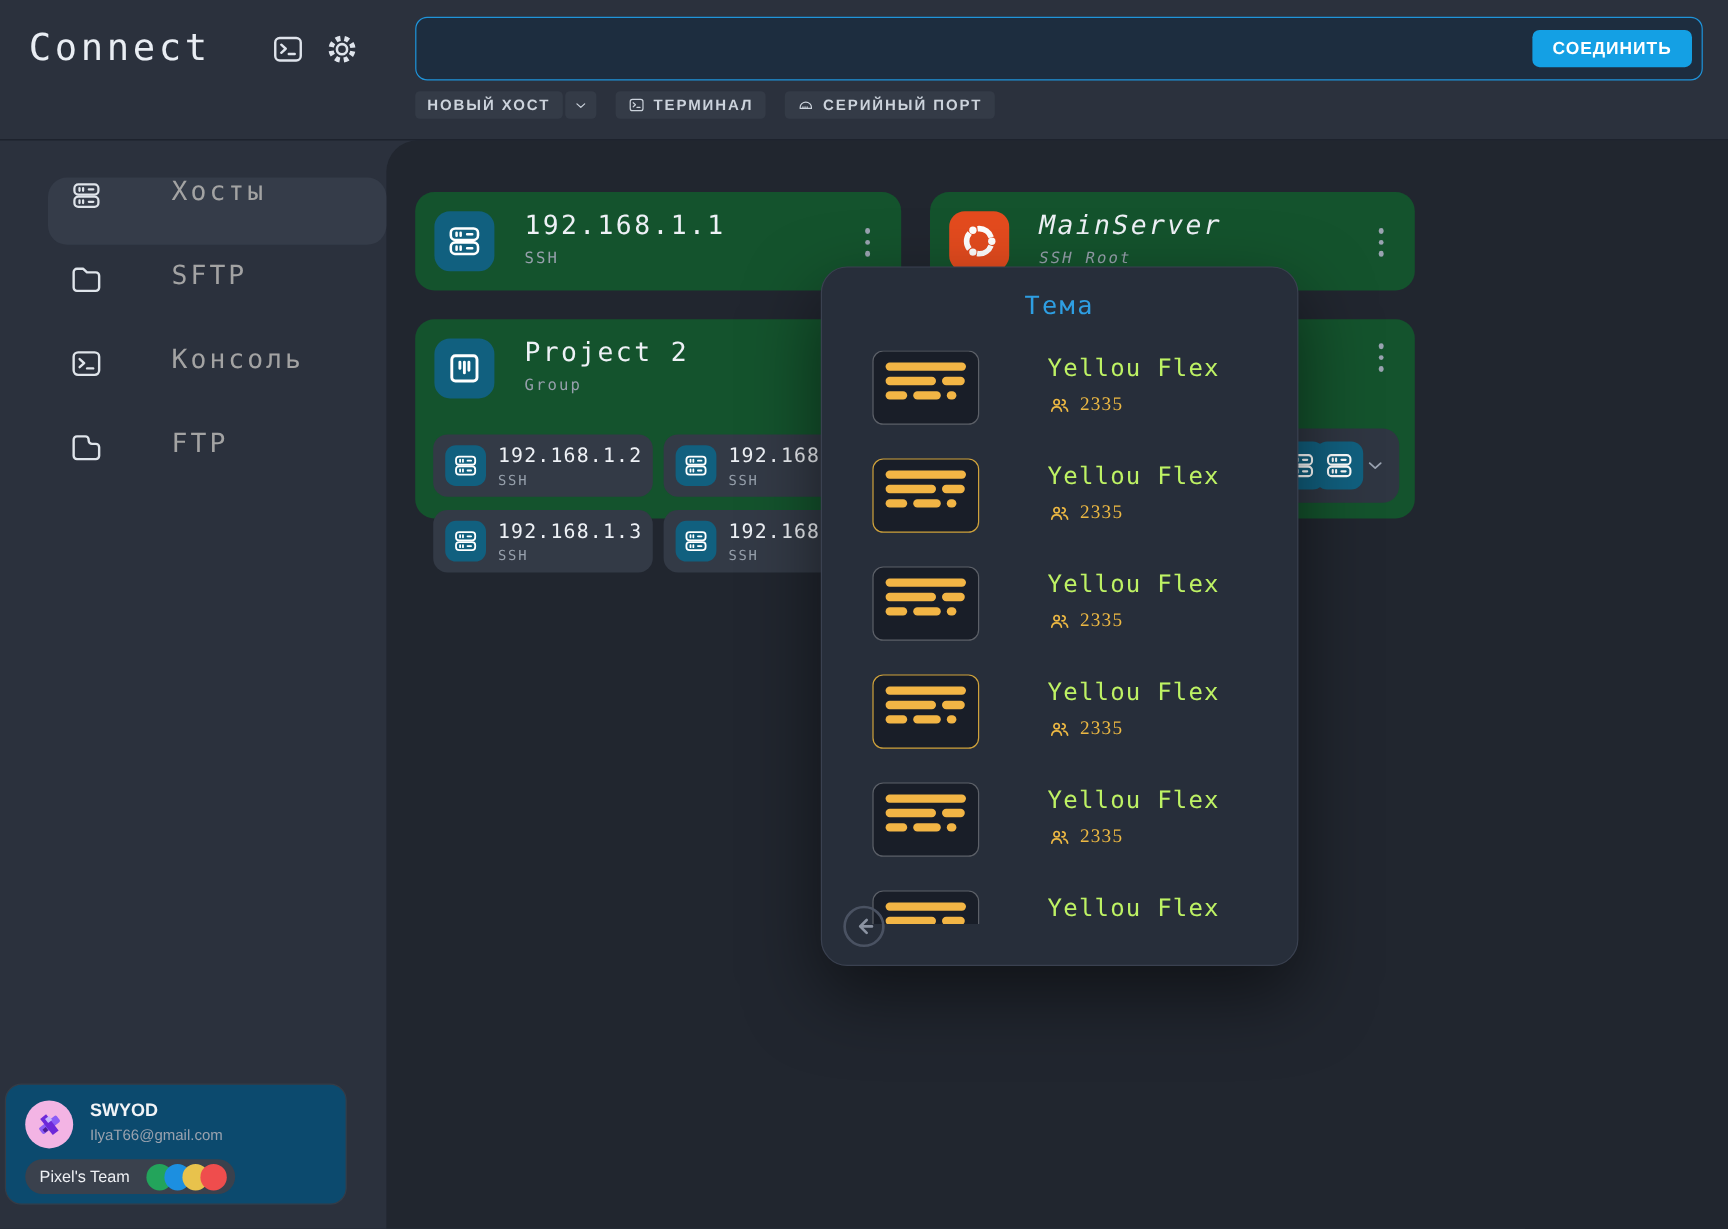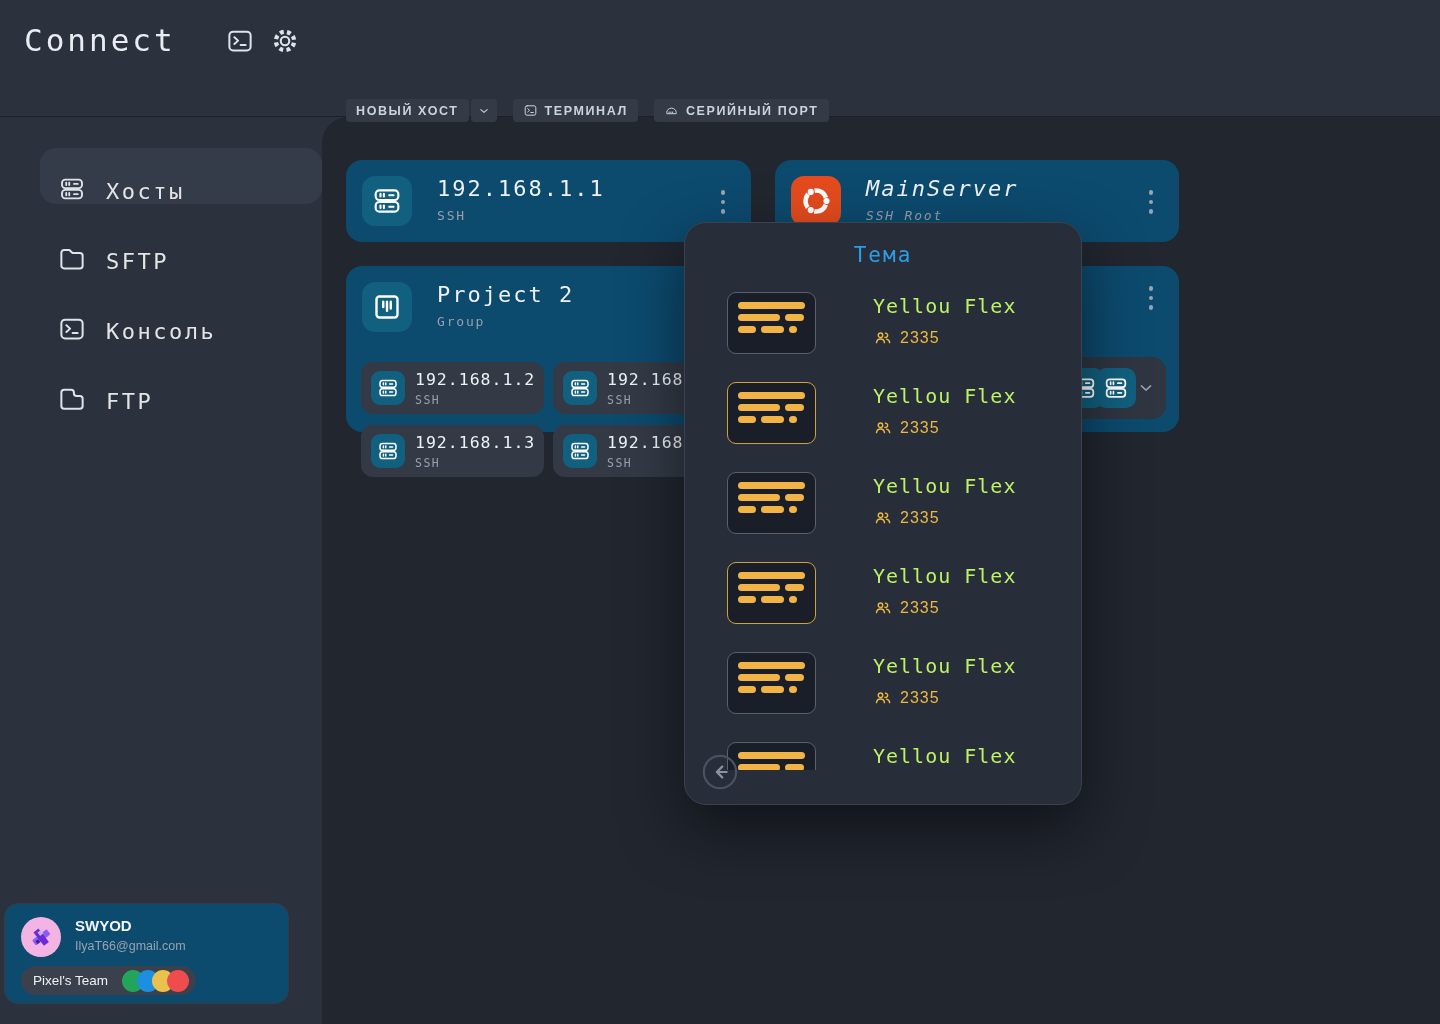--- a/index.html
+++ b/index.html
@@ -27,52 +27,52 @@
 
   .searchbar { position:absolute; left:346px; top:14px; width:1073px; height:53px;
                background:#1d2d3f; border:1.5px solid #1f94da; border-radius:10px;
                display:flex; align-items:center; padding:0 8px 0 16px; }
   .searchbar input { flex:1; background:transparent; border:none; outline:none;
                color:#e6ecf2; font-family:"DejaVu Sans Mono",monospace; font-size:16px; }
   .connect-btn { height:31px; padding:0 17px; border:none; border-radius:6px;
                background:#14a0e4; color:#ffffff; font-family:"Liberation Sans",sans-serif;
                font-weight:bold; font-size:14.5px; letter-spacing:.8px; cursor:pointer; }
 
-  .toolbar { position:absolute; left:346px; top:99px; display:flex; align-items:center; gap:16px; }
+  .toolbar { position:absolute; left:346px; top:76px; display:flex; align-items:center; gap:16px; }
   .tb-group { display:flex; gap:2px; }
   .tb-chip { height:23px; display:flex; align-items:center; gap:7px; padding:0 10px;
              background:#343b47; border-radius:4px; color:#ccd3dc;
              font-size:12.5px; font-weight:bold; letter-spacing:1.6px; cursor:pointer; }
   .tb-chip svg { flex:none; }
   .tb-caret { width:26px; justify-content:center; padding:0; }
 
   
   .side-nav { position:absolute; left:0; top:148px; width:322px; z-index:4; }
   .side-item { position:relative; width:282px; height:56px; margin:0 0 14px 40px;
-               display:flex; align-items:flex-end; border-radius:16px;
-               color:#e5e5e5; cursor:pointer; }
+               display:flex; align-items:flex-start; border-radius:16px;
+               color:#a3a3a3; cursor:pointer;gap:37px; }
   .side-item.active { background:#353c49; }
   .side-item .ic { width:30px; height:30px; margin:0 19px 0 17px; color:#dfe4ea; }
   .side-item .lbl { font-family:"DejaVu Sans Mono",monospace; font-size:22px; letter-spacing:2.5px; }
 
   .user-card { position:absolute; left:4px; top:903px; width:285px; height:101px;
                background:#0c4a6e; border:1px solid #353c47; border-radius:14px; z-index:4;text-align:center; }
   .avatar { position:absolute; left:16px; top:13px; width:40px; height:40px; border-radius:50%;
             background:#f3b4e4; overflow:hidden; display:flex; align-items:center; justify-content:center; }
   .u-name { position:absolute; left:70px; top:13px; font-size:15px; font-weight:bold; color:#f2f4f7; }
   .u-mail { position:absolute; left:70px; top:35px; font-size:12.5px; color:#9aa2ae; }
   .team-chip { position:absolute; left:16px; top:62px; height:29px; border-radius:15px;
                background:#3a414d; display:inline-flex; align-items:center; padding:0 7px 0 12px; cursor:pointer; }
   .team-chip .t-lbl { font-size:13.5px; color:#eef0f4; margin-right:14px; }
   .team-dots { display:flex; }
   .team-dot { width:22px; height:22px; border-radius:50%; }
   .team-dot + .team-dot { margin-left:-7px; }
 
   
-  .card { position:absolute; background:#0c4a6e; border-radius:16px; }
+  .card { position:absolute; background:#14532d; border-radius:16px; }
   #card-host1 { left:346px; top:160px; width:405px; height:82px; }
   #card-host2 { left:775px; top:160px; width:404px; height:82px;font-style:italic; }
   #card-group { left:346px; top:266px; width:833px; height:166px; }
 
   .card-icon { position:absolute; left:16px; top:16px; width:50px; height:50px; border-radius:13px;
                display:flex; align-items:center; justify-content:center; color:#fff; }
   .icon-teal { background:#11607f; }
   .icon-ubuntu { background:#e44b1e; }
   .card-title { position:absolute; left:91px; top:16px; font-size:22px; letter-spacing:2px; color:#eef1f6; }
   .card-sub   { position:absolute; left:91px; top:48px; font-size:13px; letter-spacing:1.8px; color:#97a0ac; }
@@ -106,21 +106,21 @@
   .theme-list { position:absolute; left:0; top:69px; width:100%; height:478px; overflow:hidden; }
   .theme-item { position:relative; height:62px; margin:0 0 28px 42px; cursor:pointer; }
   .thumb { position:absolute; left:0; top:0; width:89px; height:62px; background:#191e28;
            border:1.5px solid #5c6068; border-radius:9px;
            display:flex; flex-direction:column; gap:5px; padding:9px 10px; }
   .thumb.hl { border-color:#cfa23b; }
   .thumb .row { display:flex; gap:5px; }
   .bar { height:7px; border-radius:3.5px; background:#f2b545; }
   .ti-name  { position:absolute; left:146px; top:2px; font-size:20px; letter-spacing:1px; color:#bef264; }
   .ti-users { position:absolute; left:146px; top:36px; display:flex; align-items:center; gap:7px;
-              color:#ecb843; font-family:Liberation Sans, sans-serif; font-size:16px; letter-spacing:1px; }
+              color:#ecb843; font-family:Liberation Serif, serif; font-size:16px; letter-spacing:1px; }
   .back-btn { position:absolute; left:16px; bottom:13px; width:38px; height:38px; cursor:pointer; }
 </style>
 </head>
 <body>
 
 <svg width="0" height="0" style="position:absolute">
   <defs>
     <g id="svg-server" fill="none" stroke="currentColor" stroke-width="1.5" stroke-linecap="round">
       <rect x="4" y="4.5" width="16" height="6.8" rx="2.6"></rect>
       <rect x="4" y="12.7" width="16" height="6.8" rx="2.6"></rect>
@@ -192,20 +192,24 @@
     <svg viewBox="0 0 24 24" width="30" height="30">
         <use href="#svg-terminal"></use>
       </svg>
   </div>
   <div class="brand-icon" id="brand-gear">
     <svg viewBox="0 0 24 24" width="30" height="30">
         <use href="#svg-gear"></use>
       </svg>
   </div>
 
+  <div class="searchbar">
+    <input class="mono" type="text" value="" style="">
+    <button class="connect-btn">СОЕДИНИТЬ</button>
+  </div>
 
   <div class="toolbar">
     <div class="tb-group">
       <div class="tb-chip">
         <span>НОВЫЙ ХОСТ</span>
       </div>
       <div class="tb-chip tb-caret">
         <svg viewBox="0 0 24 24" width="14" height="14">
             <use href="#svg-chevron"></use>
           </svg>

